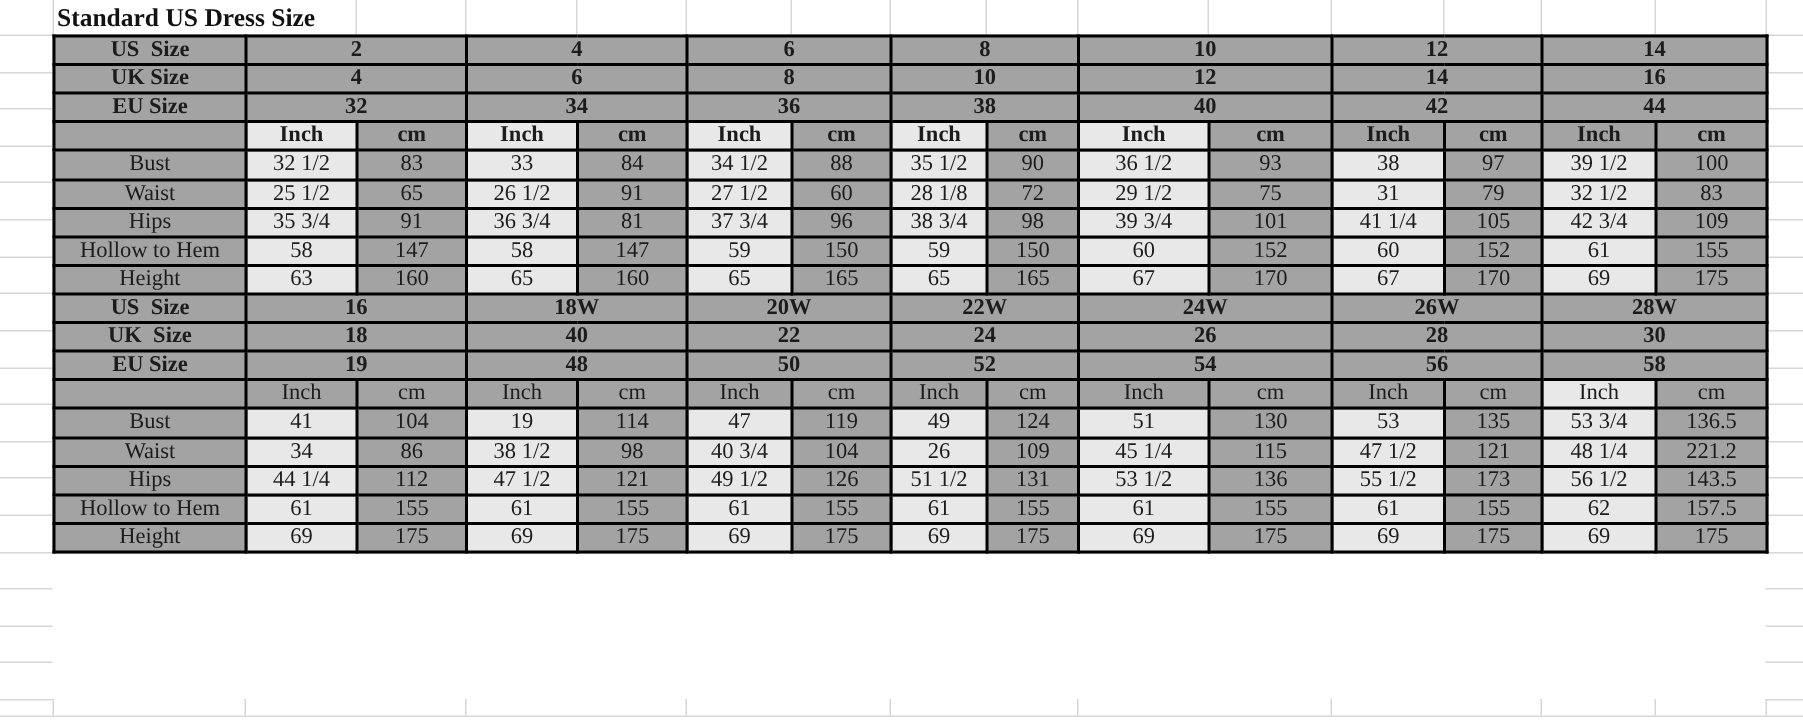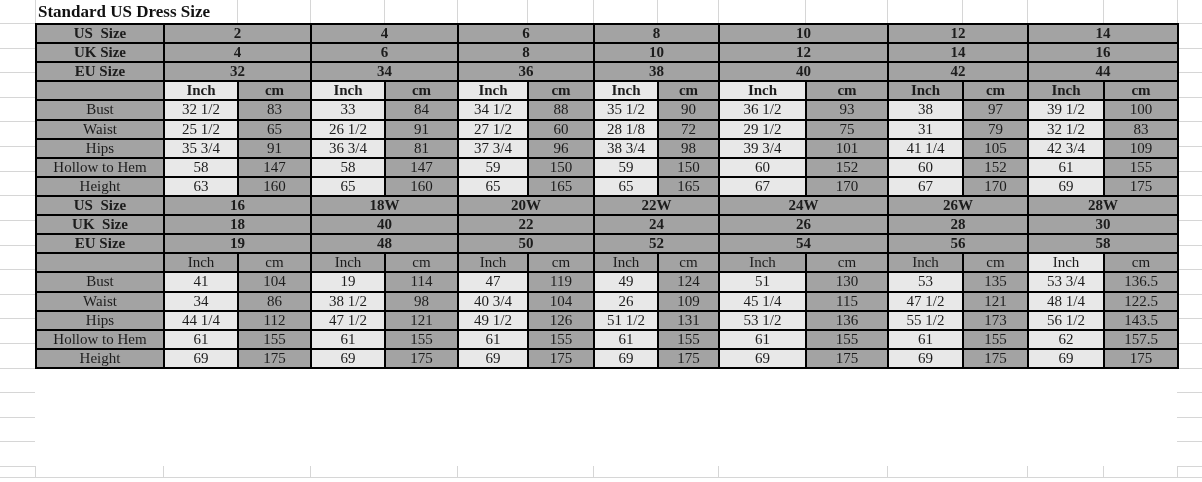--- a/index.html
+++ b/index.html
@@ -257,21 +257,21 @@
           <td class="cmc">98</td>
           <td class="inch shade">40 3/4</td>
           <td class="cmc">104</td>
           <td class="inch shade">26</td>
           <td class="cmc">109</td>
           <td class="inch shade">45 1/4</td>
           <td class="cmc">115</td>
           <td class="inch shade">47 1/2</td>
           <td class="cmc">121</td>
           <td class="inch shade">48 1/4</td>
-          <td class="cmc">122.5</td>
+          <td class="cmc">221.2</td>
         </tr>
         <tr class="s2">
           <td class="mlabel">Hips</td>
           <td class="inch shade">44 1/4</td>
           <td class="cmc">112</td>
           <td class="inch shade">47 1/2</td>
           <td class="cmc">121</td>
           <td class="inch shade">49 1/2</td>
           <td class="cmc">126</td>
           <td class="inch shade">51 1/2</td>

